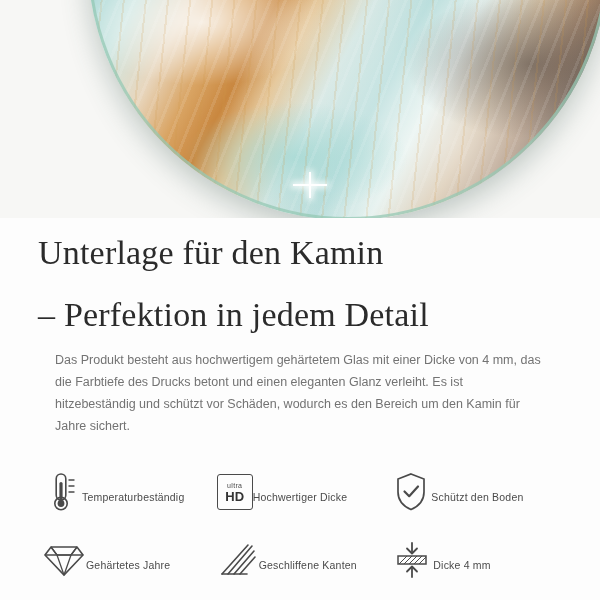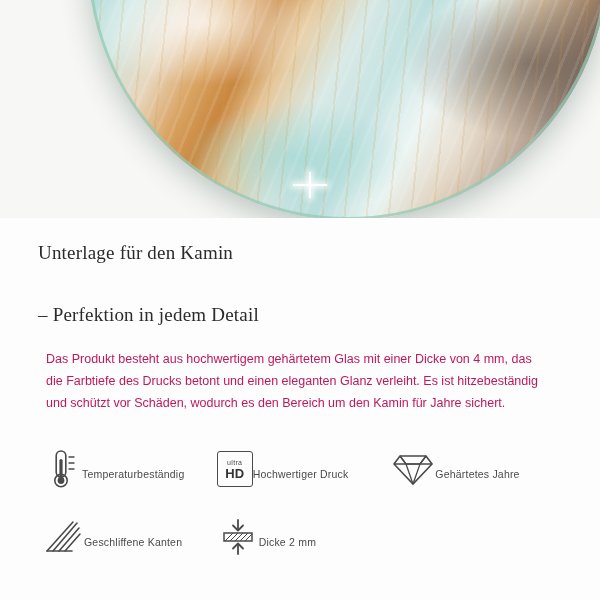--- a/index.html
+++ b/index.html
@@ -122,36 +122,36 @@
     transform: translate(-50%,-50%);
     box-shadow: 0 0 6px 2px rgba(255,255,255,0.9);
   }
 
   
   .content {
     padding: 18px 38px 0 38px;
   }
   .headline {
     font-family: "Liberation Serif", serif;
-    font-size: 19px;
+    font-size: 34px;
     line-height: 34px;
     color: #2b2b2b;
     font-weight: 400;
     margin: 0 0 16px 0;
     letter-spacing: 0.2px;
   }
   .headline .line2 {
     display: block;
     margin-top: 28px;
   }
   .body-copy {
     font-size: 12.5px;
     line-height: 22px;
-    color: #be185d;
-    margin: 8px;
+    color: #737373;
+    margin: 17px;
     max-width: 500px;
   }
 
   
   .features {
     margin-top: 26px;
     display: grid;
     grid-template-columns: repeat(3, 1fr);
     row-gap: 6px;
   }
@@ -231,23 +231,32 @@
         <div class="feature-label">Temperaturbeständig</div>
       </div>
 
       <div class="feature">
         <div class="feature-icon">
           <div class="hd-box">
             <span class="ultra">ultra</span>
             <span class="hd">HD</span>
           </div>
         </div>
-        <div class="feature-label">Hochwertiger Druck</div>
-      </div>
-
+        <div class="feature-label">Hochwertiger Dicke</div>
+      </div>
+
+      <div class="feature">
+        <div class="feature-icon">
+          <svg width="40" height="44" viewBox="0 0 40 44" fill="none" xmlns="http://www.w3.org/2000/svg">
+            <path d="M20 4 L33 9 V22 C33 31 27 36.5 20 39.5 C13 36.5 7 31 7 22 V9 Z" stroke="#4a4a4a" stroke-width="1.7" fill="none"></path>
+            <path d="M13.5 21.5 L18.2 26.2 L27 16.5" stroke="#4a4a4a" stroke-width="2.2" stroke-linecap="round" stroke-linejoin="round" fill="none"></path>
+          </svg>
+        </div>
+        <div class="feature-label">Schützt den Boden</div>
+      </div>
 
       <div class="feature">
         <div class="feature-icon">
           <svg width="44" height="40" viewBox="0 0 44 40" fill="none" xmlns="http://www.w3.org/2000/svg">
             <path d="M9 7 H35 L41 15 L22 35 L3 15 Z" stroke="#4a4a4a" stroke-width="1.6" fill="none"></path>
             <path d="M3 15 H41" stroke="#4a4a4a" stroke-width="1.4"></path>
             <path d="M9 7 L15 15 L22 35" stroke="#4a4a4a" stroke-width="1.3" fill="none"></path>
             <path d="M35 7 L29 15 L22 35" stroke="#4a4a4a" stroke-width="1.3" fill="none"></path>
             <path d="M15 15 H29" stroke="#4a4a4a" stroke-width="1.3"></path>
             <path d="M9 7 L15 15 M35 7 L29 15" stroke="#4a4a4a" stroke-width="1.3"></path>
@@ -273,18 +282,18 @@
         <div class="feature-icon">
           <svg width="42" height="42" viewBox="0 0 42 42" fill="none" xmlns="http://www.w3.org/2000/svg">
             <path d="M21 4 V13" stroke="#4a4a4a" stroke-width="1.8" stroke-linecap="round"></path>
             <path d="M16 9.5 L21 14.5 L26 9.5" stroke="#4a4a4a" stroke-width="1.8" stroke-linecap="round" stroke-linejoin="round" fill="none"></path>
             <rect x="7" y="17" width="28" height="8" stroke="#4a4a4a" stroke-width="1.5" fill="none"></rect>
             <path d="M8 25 L16 17 M13 25 L21 17 M18 25 L26 17 M23 25 L31 17 M28 25 L35 18" stroke="#4a4a4a" stroke-width="1"></path>
             <path d="M21 38 V29" stroke="#4a4a4a" stroke-width="1.8" stroke-linecap="round"></path>
             <path d="M16 32.5 L21 27.5 L26 32.5" stroke="#4a4a4a" stroke-width="1.8" stroke-linecap="round" stroke-linejoin="round" fill="none"></path>
           </svg>
         </div>
-        <div class="feature-label">Dicke 2 mm</div>
+        <div class="feature-label">Dicke 4 mm</div>
       </div>
 
     </div>
   </div>
 </div>
 
 </body></html>

